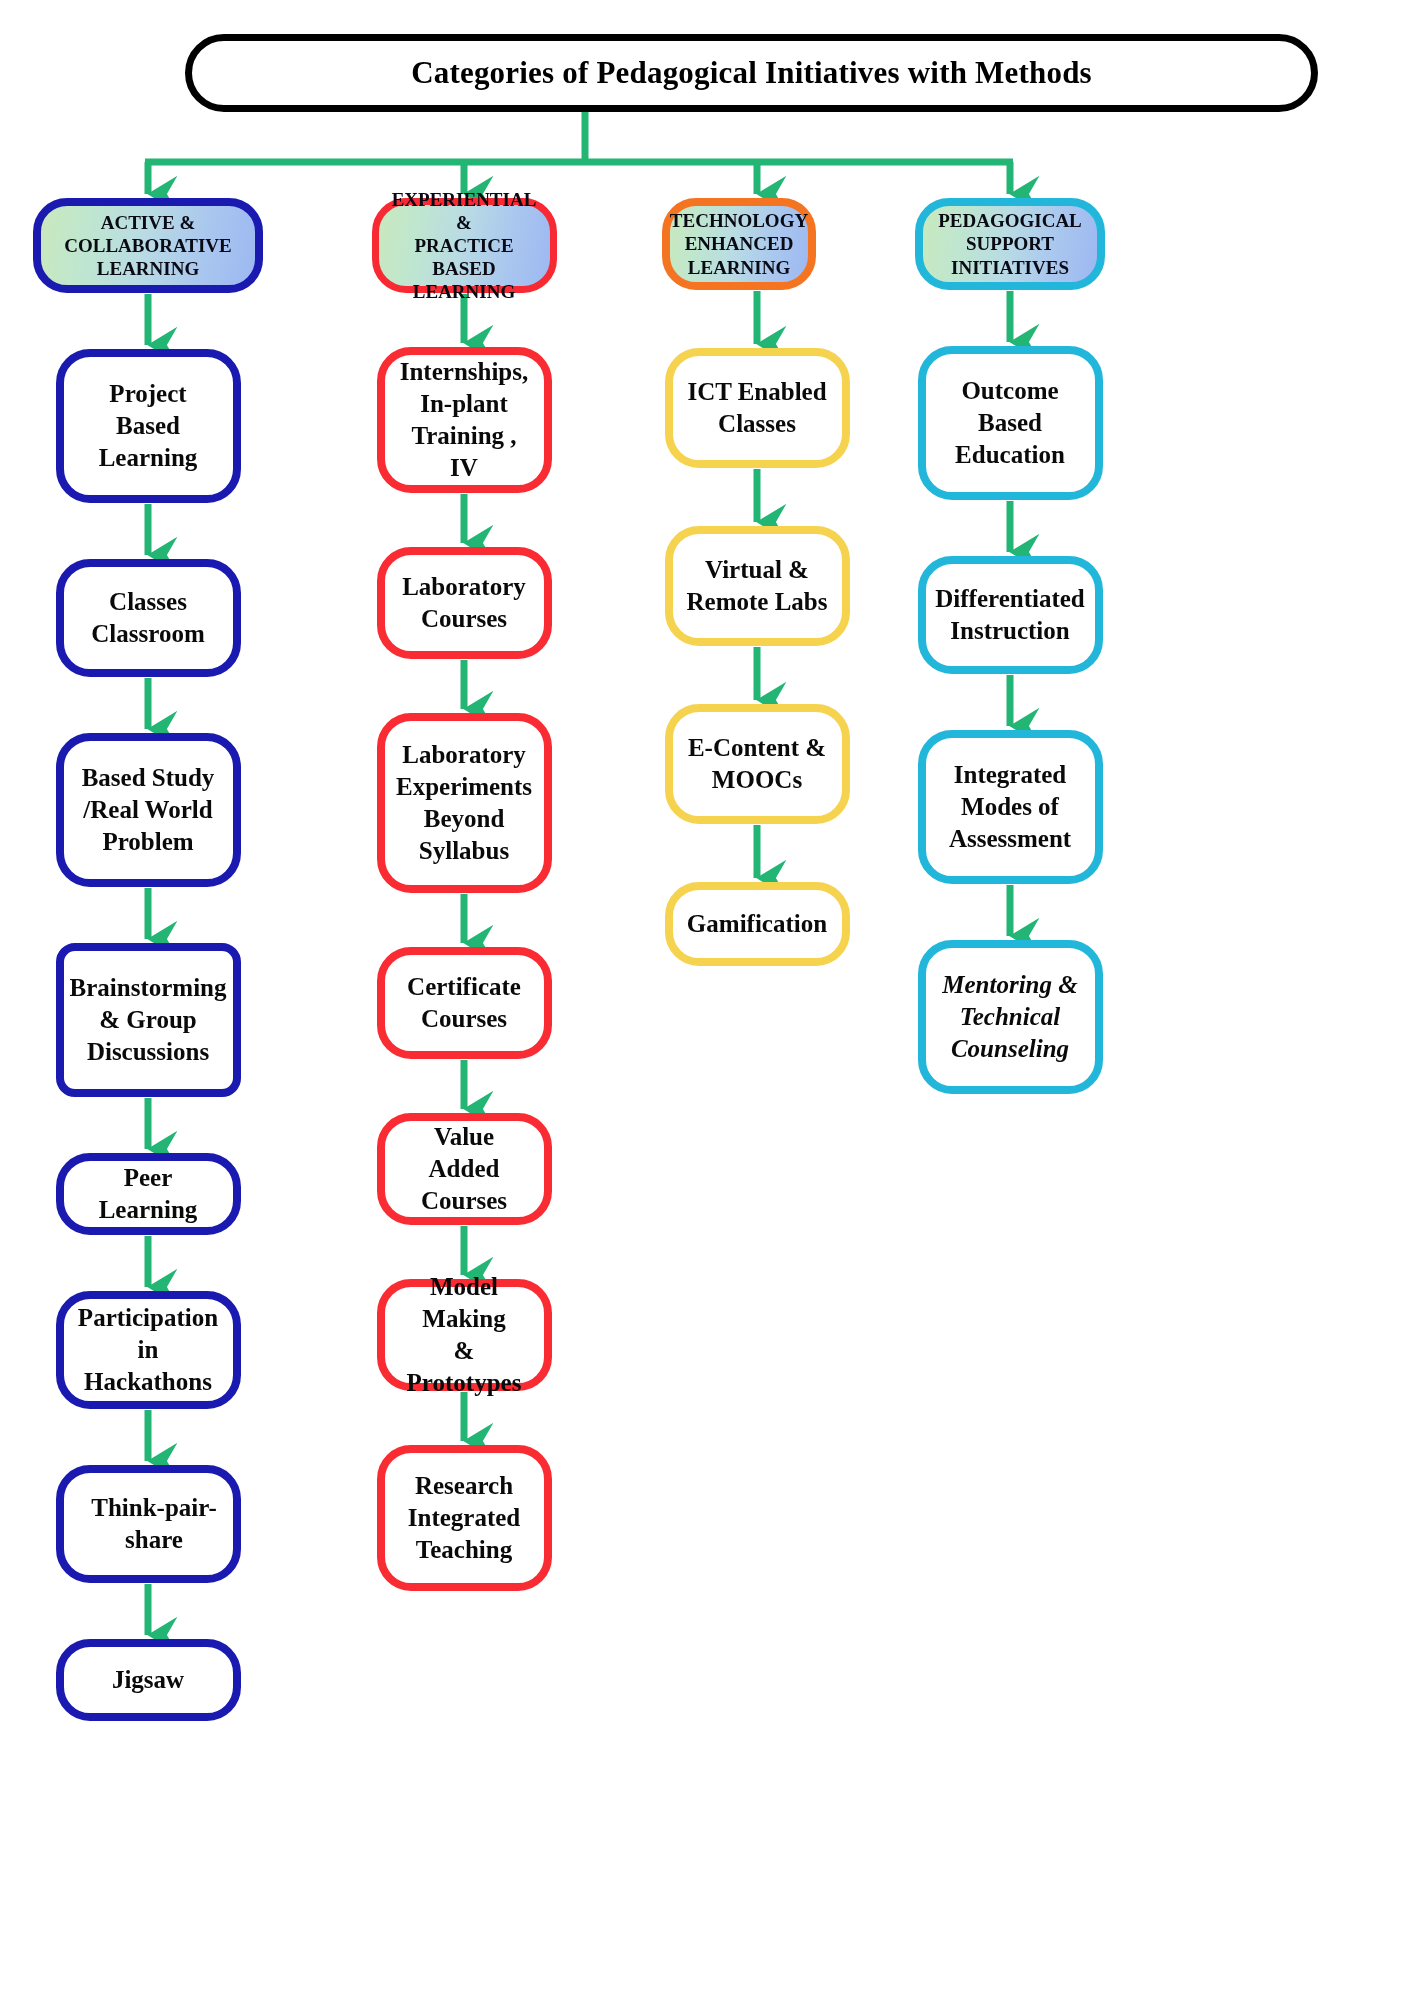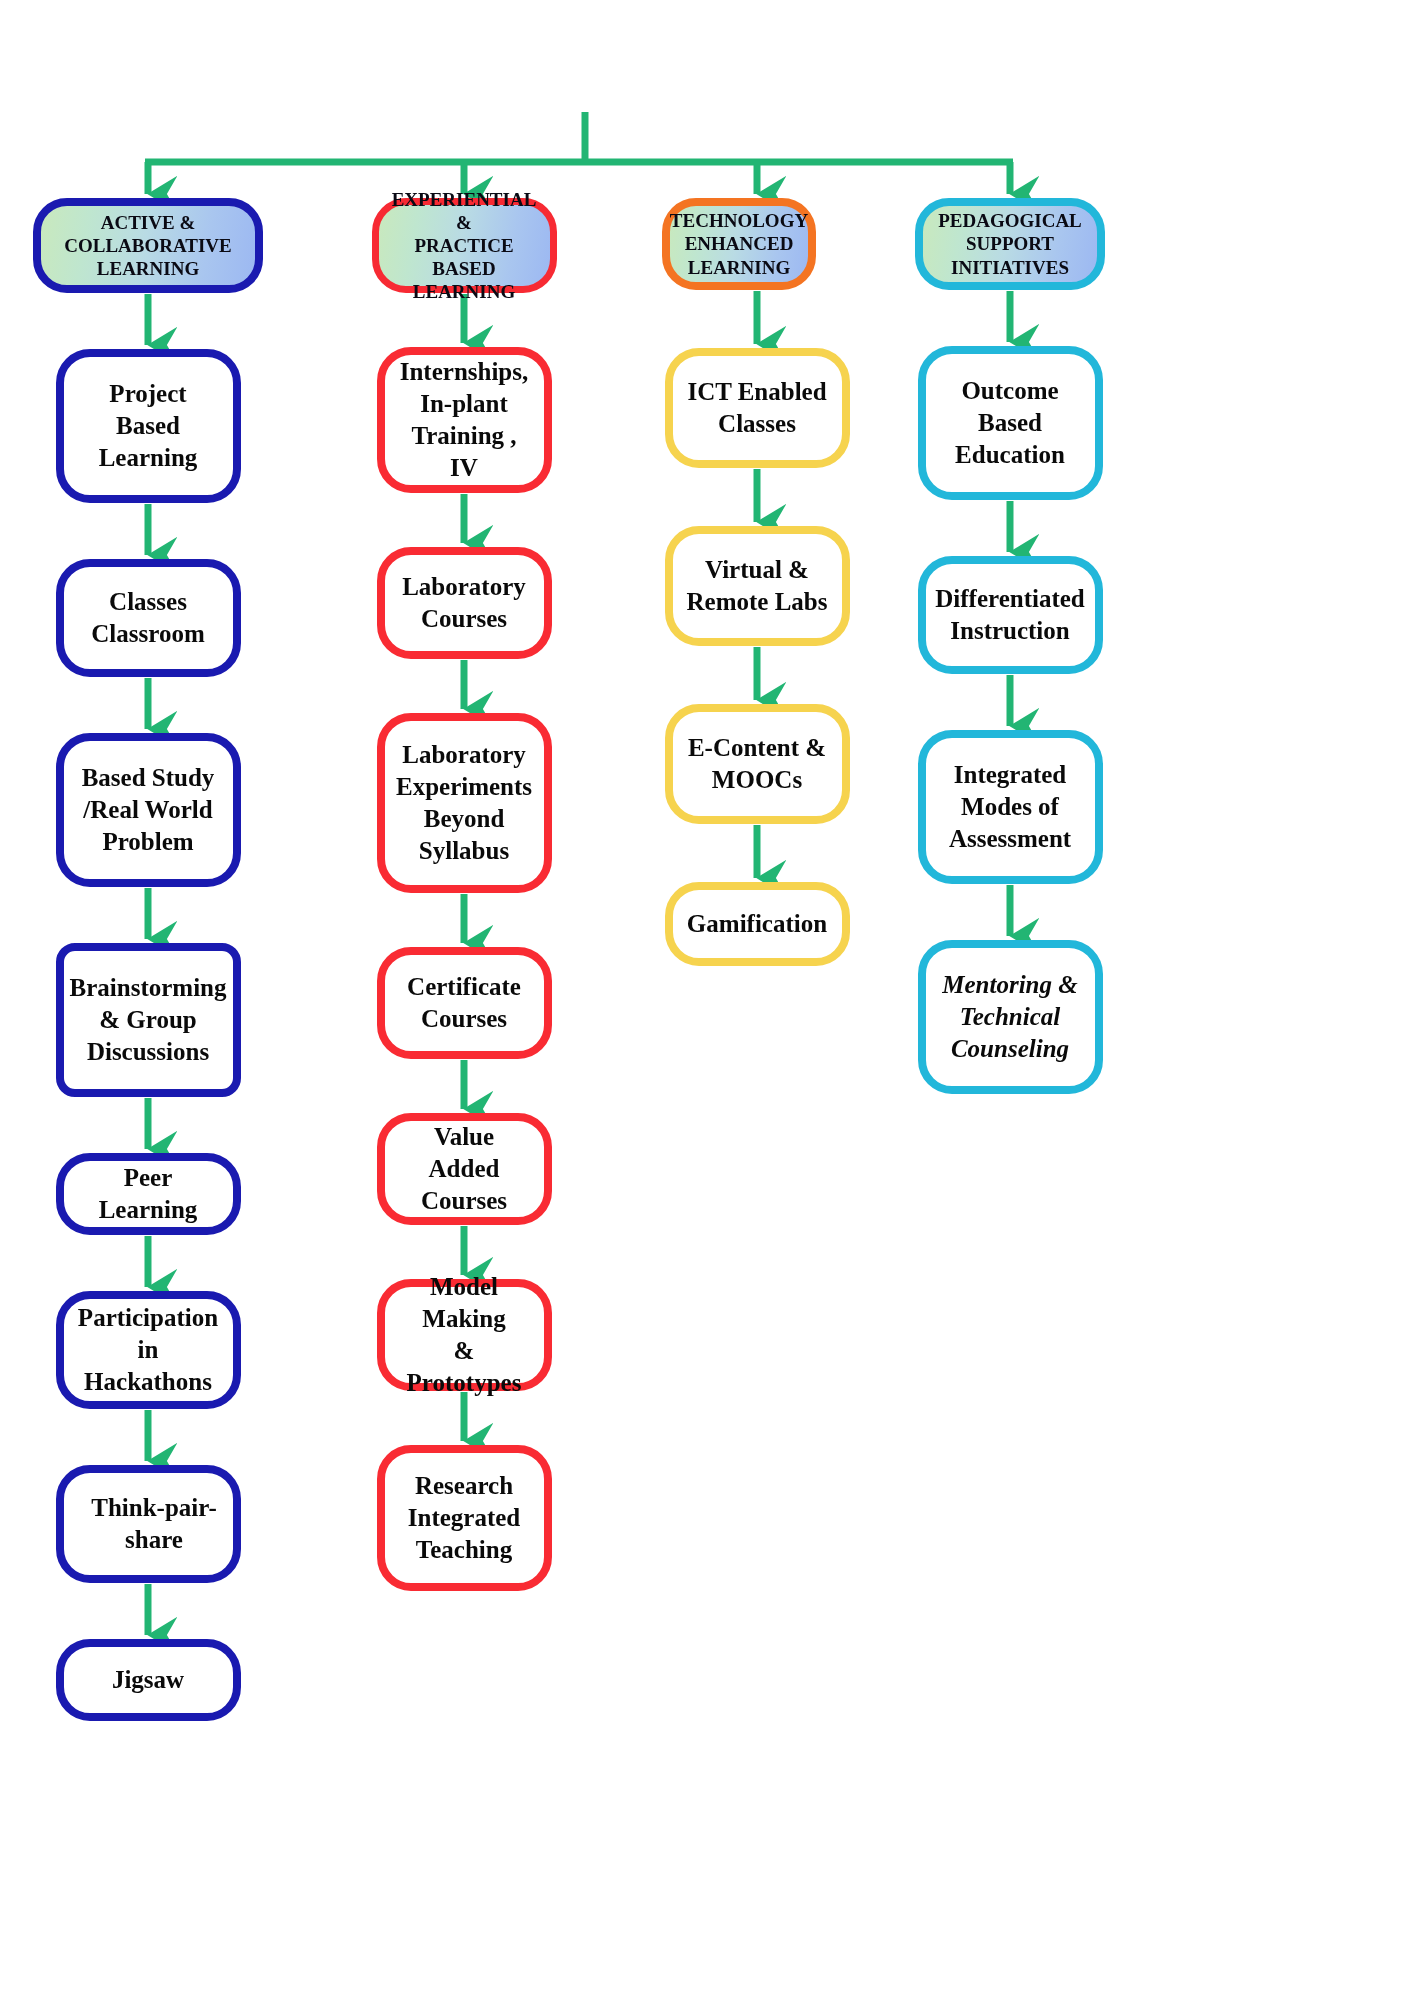--- a/index.html
+++ b/index.html
@@ -100,20 +100,23 @@
   .nd-blue { border: 8px solid #1a1ab0; }
   .nd-red  { border: 8px solid #f92b33; }
   .nd-gold { border: 8px solid #f6d34e; }
   .nd-cyan { border: 8px solid #22b7da; }
 </style>
 </head>
 <body>
 
 <div id="stage">
 
+  <div class="title-box">
+    <div class="title-text">Categories of Pedagogical Initiatives with Methods</div>
+  </div>
 
   <svg id="wires" viewBox="0 0 1414 2000" xmlns="http://www.w3.org/2000/svg">
     <defs>
       <marker id="arrowhead" markerWidth="5.2" markerHeight="4.4" refX="2.6" refY="4.2" orient="auto" markerUnits="strokeWidth">
         <path d="M0,0 L2.6,4.3 L5.2,0 L2.6,1.5 Z" fill="#22b573"></path>
       </marker>
     </defs>
     <g id="wire-group" stroke="#22b573" stroke-width="7" fill="none" stroke-linecap="butt">
         <line x1="148" y1="294" x2="148" y2="345" marker-end="url(#arrowhead)"></line>
         <line x1="148" y1="504" x2="148" y2="555" marker-end="url(#arrowhead)"></line>

